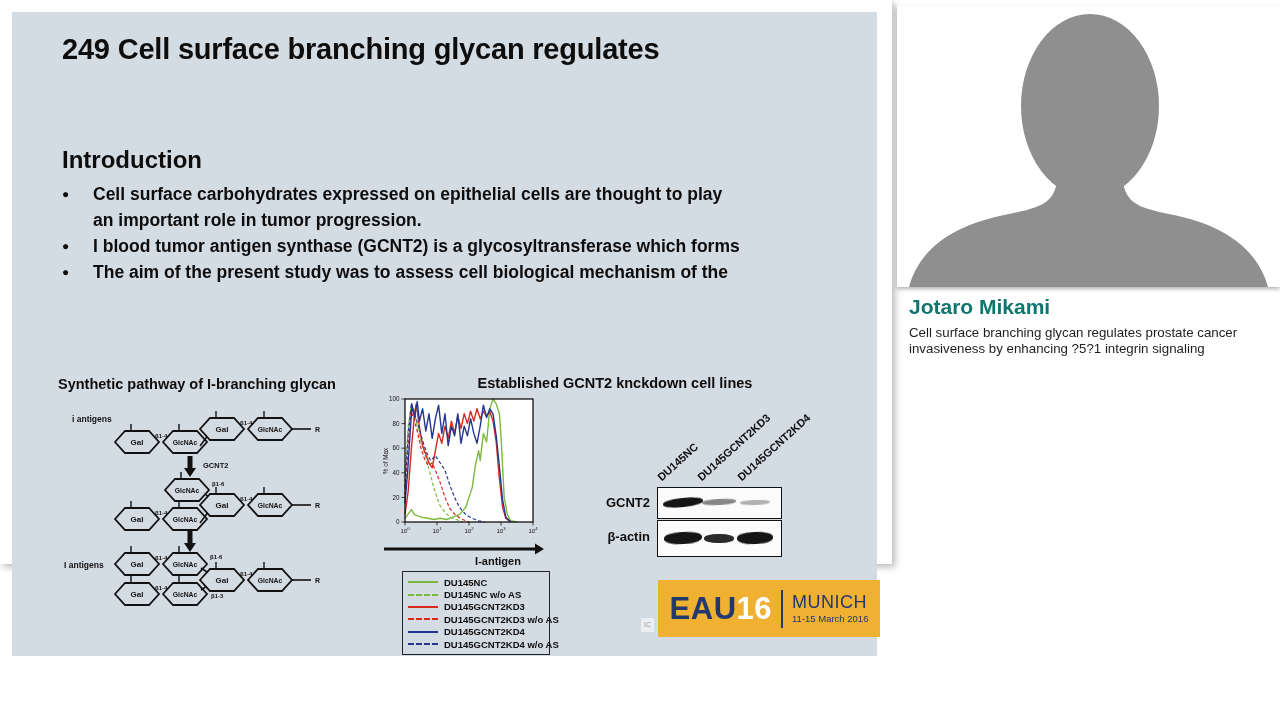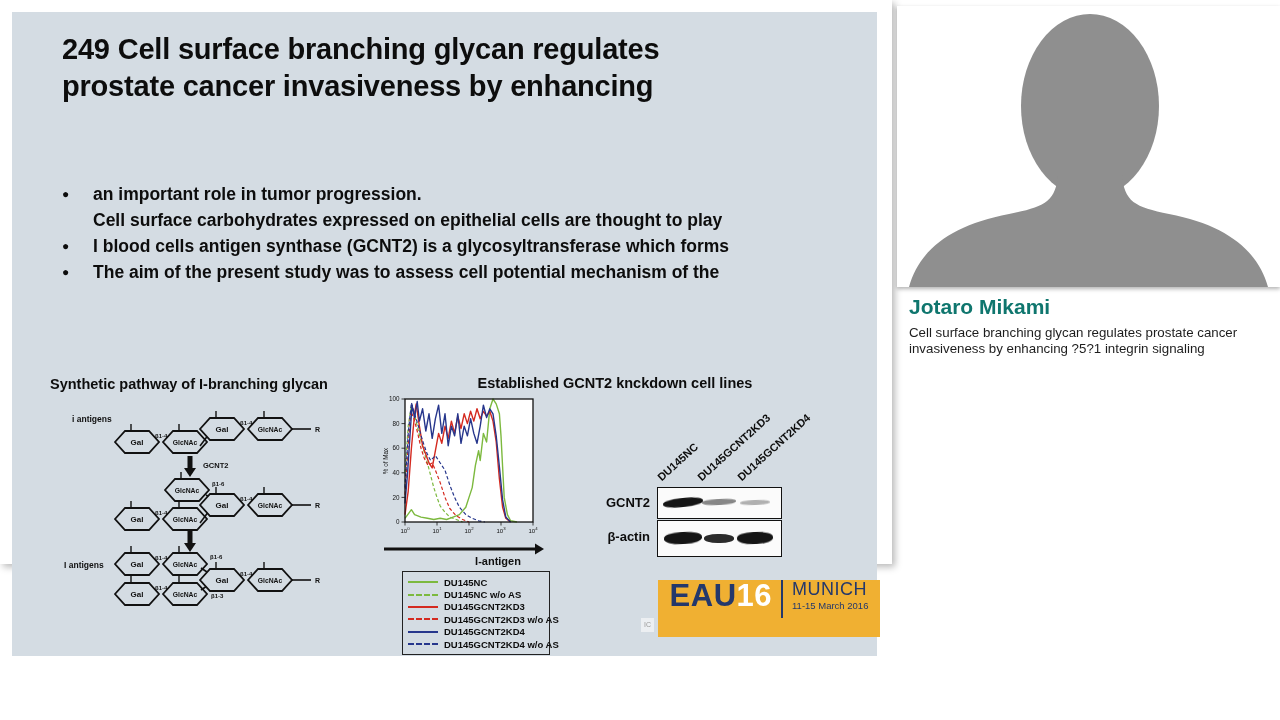--- a/index.html
+++ b/index.html
@@ -7,78 +7,78 @@
   .abs{position:absolute;}
   
   .slide-card{position:absolute;left:0;top:0;width:892px;height:564px;background:#fff;box-shadow:3px 3px 7px rgba(0,0,0,.28);}
   .slide-bg{position:absolute;left:12px;top:12px;width:865px;height:644px;}
   .slide-title{left:62px;top:31px;font-size:29px;font-weight:bold;line-height:37px;letter-spacing:-.2px;}
   .intro-heading{left:62px;top:146px;font-size:24px;font-weight:bold;}
   .bullets{left:62px;top:181px;width:795px;}
   .bullet-row{display:flex;font-size:17.5px;font-weight:bold;line-height:26px;}
   .bullet-marker{width:31px;font-size:12px;flex:0 0 31px;}
   .bullet-text span{display:block;}
-  .pathway-heading{left:50px;top:376px;font-size:14.5px;font-weight:bold;}
+  .pathway-heading{left:58px;top:376px;font-size:14.5px;font-weight:bold;}
   #pathway-svg{left:38px;top:398px;}
   .facs-heading{left:455px;top:375px;width:320px;text-align:center;font-size:14.5px;font-weight:bold;}
   #facs-svg{left:380px;top:393px;}
   #facs-legend{left:402px;top:571px;width:148px;border:1px solid #222;padding:4px 5px;box-sizing:border-box;}
   .legend-row{display:flex;align-items:center;gap:6px;height:12.4px;}
   .legend-swatch{width:30px;height:0;flex:0 0 30px;}
   .legend-label{font-size:9.5px;font-weight:bold;white-space:nowrap;}
   
   .lane-label{position:absolute;font-size:11px;font-weight:bold;transform:rotate(-42deg);transform-origin:0 100%;white-space:nowrap;height:12px;line-height:12px;}
   .blot-panel{position:absolute;background:#fbfbfb;border:1.5px solid #111;}
   #blot-panel-0{left:657px;top:487px;width:123px;height:30px;}
   #blot-panel-1{left:657px;top:520px;width:123px;height:35px;}
   .band{position:absolute;background:#151515;border-radius:45%;filter:blur(.6px);}
   .blot-row-label{position:absolute;left:592px;width:58px;text-align:right;font-size:13px;font-weight:bold;}
   
-  .logo{left:658px;top:580px;width:222px;height:57px;display:flex;align-items:flex-start;justify-content:center;gap:9px;}
+  .logo{left:658px;top:580px;width:222px;height:57px;display:flex;align-items:center;justify-content:center;gap:9px;}
   .logo-wordmark{font-size:31px;font-weight:bold;letter-spacing:.5px;line-height:1;}
   .logo-divider{width:2px;height:38px;}
   .logo-right{display:flex;flex-direction:column;line-height:1;}
   .logo-city{font-size:18px;letter-spacing:.5px;}
   .logo-dates{font-size:9.5px;margin-top:3px;}
   .watermark{left:641px;top:618px;width:13px;height:14px;background:rgba(255,255,255,.55);font-size:7px;color:#999;text-align:center;line-height:14px;}
   
   .avatar-card{position:absolute;left:897px;top:6px;width:383px;height:281px;background:#fff;box-shadow:0 2px 4px rgba(0,0,0,.3);overflow:hidden;}
   .speaker-name{left:909px;top:295px;font-size:21px;font-weight:bold;color:#0f766e;}
   .speaker-desc{left:909px;top:325px;width:380px;font-size:13.3px;line-height:16px;color:#1d1d1d;}
 </style>
 </head>
 <body>
 
 <div class="slide-card">
   <div class="slide-bg" id="slide-bg" style="background: rgb(212, 220, 227);"></div>
 
   <div class="abs slide-title">
     <span style="display:block">249 Cell surface branching glycan regulates</span>
-    <span style="display:block">prostate cancer invasiveness by enhancing</span>
   </div>
 
+  <div class="abs intro-heading">Introduction</div>
 
   <div class="abs bullets">
     <div class="bullet-row">
       <span class="bullet-marker">●</span>
       <span class="bullet-text">
+        <span>Cell surface carbohydrates expressed on epithelial cells are thought to play</span>
         <span>an important role in tumor progression.</span>
-        <span>Cell surface carbohydrates expressed on epithelial cells are thought to play</span>
       </span>
     </div>
     <div class="bullet-row">
       <span class="bullet-marker">●</span>
       <span class="bullet-text">
-        <span>I blood cells antigen synthase (GCNT2) is a glycosyltransferase which forms</span>
+        <span>I blood tumor antigen synthase (GCNT2) is a glycosyltransferase which forms</span>
       </span>
     </div>
     <div class="bullet-row">
       <span class="bullet-marker">●</span>
       <span class="bullet-text">
-        <span>The aim of the present study was to assess cell potential mechanism of the</span>
+        <span>The aim of the present study was to assess cell biological mechanism of the</span>
       </span>
     </div>
   </div>
 
   <div class="abs pathway-heading">Synthetic pathway of I-branching glycan</div>
   <svg id="pathway-svg" class="abs" width="345" height="215" viewBox="0 0 345 215">
       <text x="34" y="24" font-size="8.5" font-weight="bold" fill="#111">i antigens</text>
       <line x1="93" y1="33" x2="93" y2="26" stroke="#111" stroke-width="1.4"></line>
       <polygon points="77,44 87,33 111,33 121,44 111,55 87,55" fill="#d4dce3" stroke="#111" stroke-width="1.8"></polygon>
       <text x="99" y="46.8" text-anchor="middle" font-size="8" font-weight="bold" fill="#111">Gal</text>

